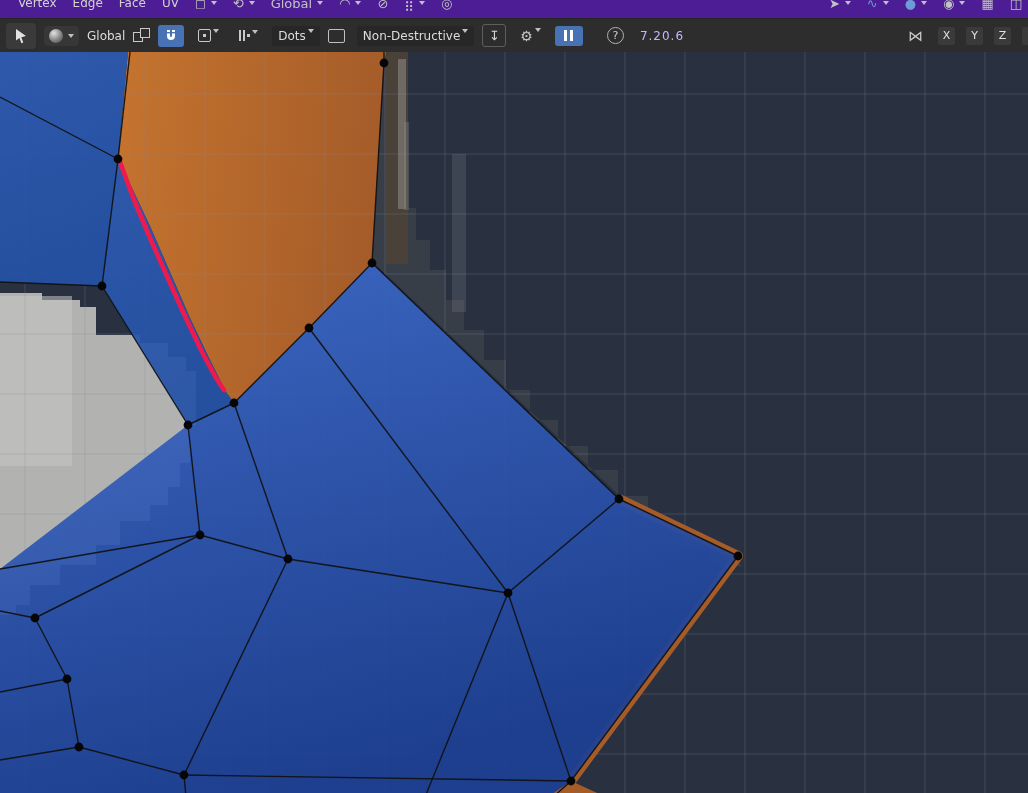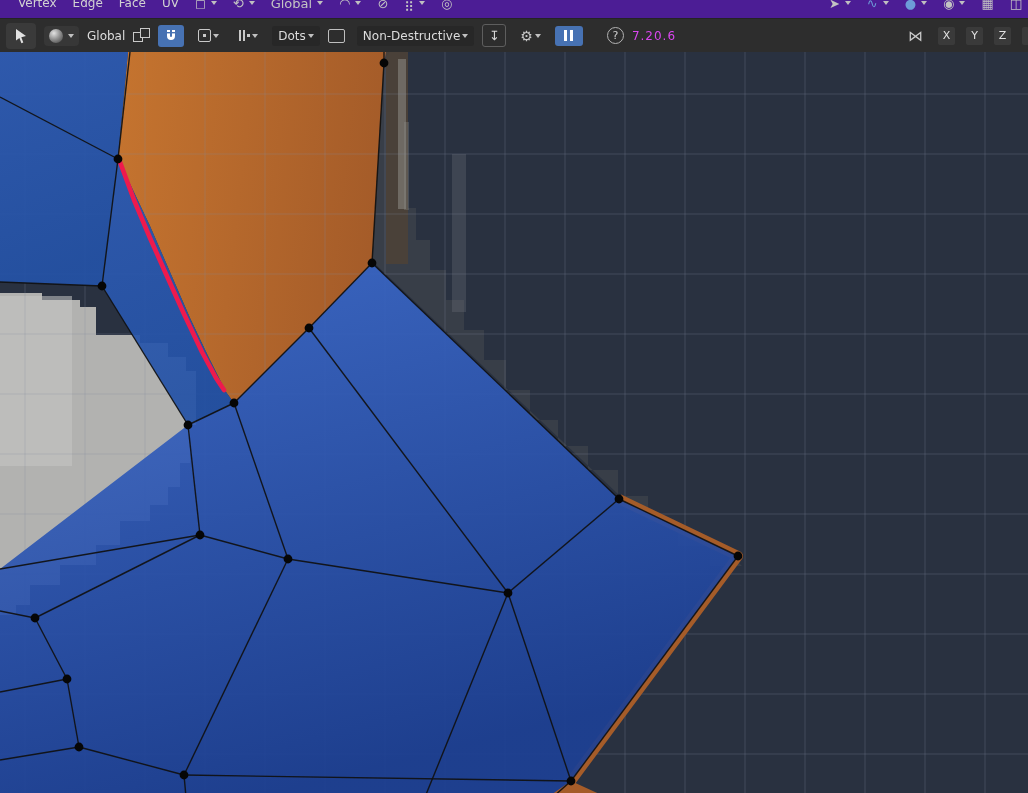--- a/index.html
+++ b/index.html
@@ -15,21 +15,21 @@
   .blueglyph{color:#6d9bd8}
   .chev{width:0;height:0;border-left:3.5px solid transparent;border-right:3.5px solid transparent;
         border-top:4px solid #c0c0c0;margin-left:2px}
   .sp{flex:1}
 
   
   .bar2{height:34px;background:#2d2d2d;border-top:1px solid #242424;box-sizing:border-box;
         display:flex;align-items:center;gap:8px;padding:0 6px;font-size:12px;color:#dcdcdc}
   .tool-btn{width:30px;height:26px;background:#3a3a3a;border-radius:4px;display:flex;
             align-items:center;justify-content:center;flex:0 0 auto}
-  .btn{display:flex;align-items:center;gap:0;padding:3px 6px;border-radius:3px;flex:0 0 auto;white-space:nowrap}
+  .btn{display:flex;gap:0;padding:3px 6px;border-radius:3px;flex:0 0 auto;white-space:nowrap}
   .dd{background:#272727}
   .mode-btn{background:#373737;padding:3px 5px;border-radius:4px;display:flex;align-items:center;gap:3px}
   .sphere{width:14px;height:14px;border-radius:50%;
           background:radial-gradient(circle at 35% 30%, #e2e2e2, #939393 45%, #3c3c3c)}
   .sq2{position:relative;width:17px;height:15px;flex:0 0 auto}
   .sq2 i{position:absolute;border:1.5px solid #c9c9c9;width:8px;height:8px;display:block}
   .sq2 i.b{left:0;top:4px}
   .sq2 i.a{left:7px;top:0;background:#2d2d2d}
   .iconbtn{width:26px;height:22px;border-radius:3px;display:flex;align-items:center;justify-content:center;flex:0 0 auto}
   .snapbox{width:11px;height:11px;border:1.5px solid #c9c9c9;border-radius:2px;position:relative}
@@ -38,21 +38,21 @@
   .absgrid i{width:2px;height:11px;background:#c9c9c9}
   .absgrid s{width:3px;height:3px;background:#c9c9c9;text-decoration:none}
   .board{width:15px;height:12px;border:1.5px solid #bfbfbf;border-radius:2px}
   .boxed{width:22px;height:21px;border:1px solid #5e5e5e;border-radius:3px;display:flex;
          align-items:center;justify-content:center;color:#d8d8d8;font-size:13px;flex:0 0 auto}
   .pause{width:28px;height:20px;border-radius:3px;display:flex;align-items:center;
          justify-content:center;gap:3px;flex:0 0 auto}
   .pause i{width:3px;height:11px;background:#fff}
   .help{width:17px;height:17px;border:1.5px solid #b3b3b3;border-radius:50%;display:flex;
         align-items:center;justify-content:center;font-size:11px;color:#cfcfcf;box-sizing:border-box;flex:0 0 auto}
-  .version{color:#d946ef;letter-spacing:1px;margin-left:0}
+  .version{color:#c4b5fd;letter-spacing:1px;margin-left:8px}
   .axis{width:17px;height:18px;background:#3a3a3a;border-radius:2px;display:flex;align-items:center;
         justify-content:center;font-size:11px;color:#e3e3e3;margin-left:3px;flex:0 0 auto}
   .axis-sliver{width:7px;margin-right:-7px}
   .mirror{font-size:15px;color:#c9c9c9;margin-right:4px}
 
   
   .viewport{height:745px;position:relative}
   .viewport svg{display:block}
 </style>
 </head>

